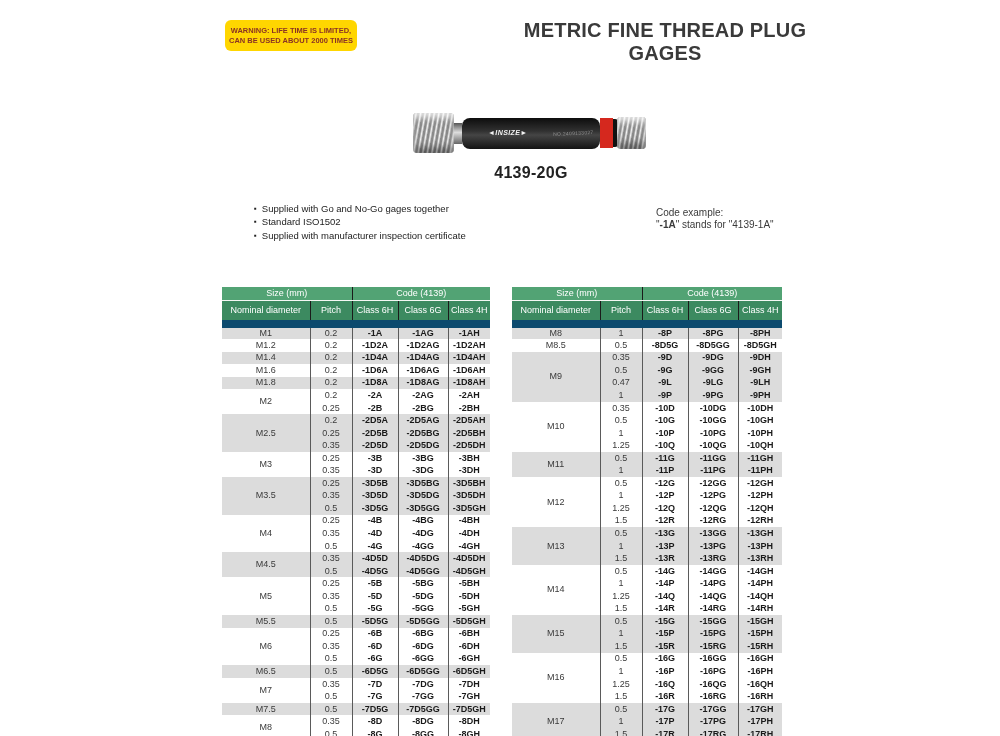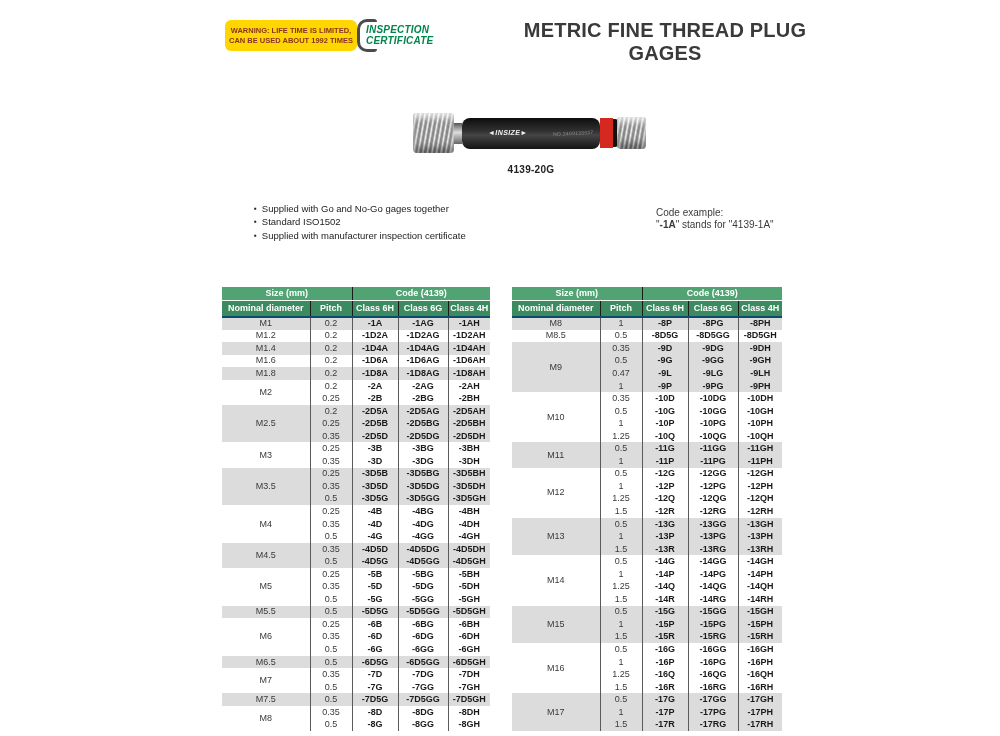--- a/index.html
+++ b/index.html
@@ -40,62 +40,55 @@
     background:linear-gradient(180deg,#555,#ddd 45%,#666);}
   .gage-body{position:absolute;left:49px;top:8px;width:138px;height:31px;border-radius:8px;
     background:linear-gradient(180deg,#0d0d0d 0%,#313131 42%,#454545 55%,#141414 100%);}
   .gage-logo{position:absolute;left:26px;top:11px;color:#f2f2f2;font-size:7px;
     font-weight:bold;font-style:italic;letter-spacing:.4px;}
   .gage-marking{position:absolute;right:6px;top:12px;color:#8f8f8f;font-size:5px;
     transform:rotate(-3deg);letter-spacing:.3px;}
   .red-band{position:absolute;left:187px;top:8px;width:13px;height:30px;background:var(--gage-red-band);}
   .gage-cap{position:absolute;left:200px;top:9px;width:5px;height:28px;background:#111;border-radius:0 3px 3px 0;}
   .gage-caption{position:absolute;left:413px;top:164px;width:236px;text-align:center;
-    font-size:10px;font-weight:bold;color:#222;letter-spacing:.3px;}
+    font-size:16px;font-weight:bold;color:#222;letter-spacing:.3px;}
 
   
   .features{position:absolute;left:222px;top:203px;list-style:none;
     font-size:9.5px;color:#222;line-height:12.4px;margin-left:32px;}
   .features li::before{content:"\25AA";margin-right:5px;font-size:8px;position:relative;top:-1px;}
   .code-example{position:absolute;left:656px;top:207px;font-size:10px;color:#3a3a3a;line-height:12px;}
 
   
   .gage-table{position:absolute;top:287px;border-collapse:collapse;table-layout:fixed;
     font-size:9px;}
   #table-left{left:222px;width:268px;}
   #table-right{left:512px;width:270px;}
   .gage-table th,.gage-table td{padding:0;text-align:center;height:12.55px;line-height:11px;
     overflow:hidden;white-space:nowrap;}
-  .gage-table th{color:#fff;font-weight:bold;}
+  .gage-table th{color:#fff;font-weight:normal;}
   th.hg{background:var(--header-green-light);border-bottom:1px solid #f4f8f4;height:13px;}
   th.hg-size{border-right:1px solid #1a1a1a;}
-  th.hc{background:var(--header-green-dark);border-bottom:2px solid #0c4a6e;height:17px;}
+  th.hc{background:var(--header-green-dark);border-bottom:8px solid #0c4a6e;height:24px;}
   th.hc:not(:last-child){border-right:1px solid #1a1a1a;}
   .gage-table td{color:#3a3a3a;}
   .gage-table td:not(:last-child){border-right:1px solid #5a5a5a;}
   td.code-cell{font-weight:bold;color:#1a1a1a;}
   tr.shaded td{background:var(--row-shaded);}
 </style>
 </head>
 <body>
 
 <div id="canvas">
 
   <div class="warning-badge">
     <div>WARNING: LIFE TIME IS LIMITED,</div>
-    <div>CAN BE USED ABOUT 1992 TIMES</div>
+    <div>CAN BE USED ABOUT 2000 TIMES</div>
   </div>
 
-  <div class="cert-badge">
-    <div class="cert-bracket"></div>
-    <div class="cert-text">
-      <div>INSPECTION</div>
-      <div>CERTIFICATE</div>
-    </div>
-  </div>
 
   <div class="page-title">METRIC FINE THREAD PLUG GAGES</div>
 
   <div class="gage">
     <div class="thread thread-left"></div>
     <div class="gage-neck"></div>
     <div class="gage-body">
       <div class="gage-logo">◄INSIZE►</div>
       <div class="gage-marking">NO.2409133027</div>
     </div>

